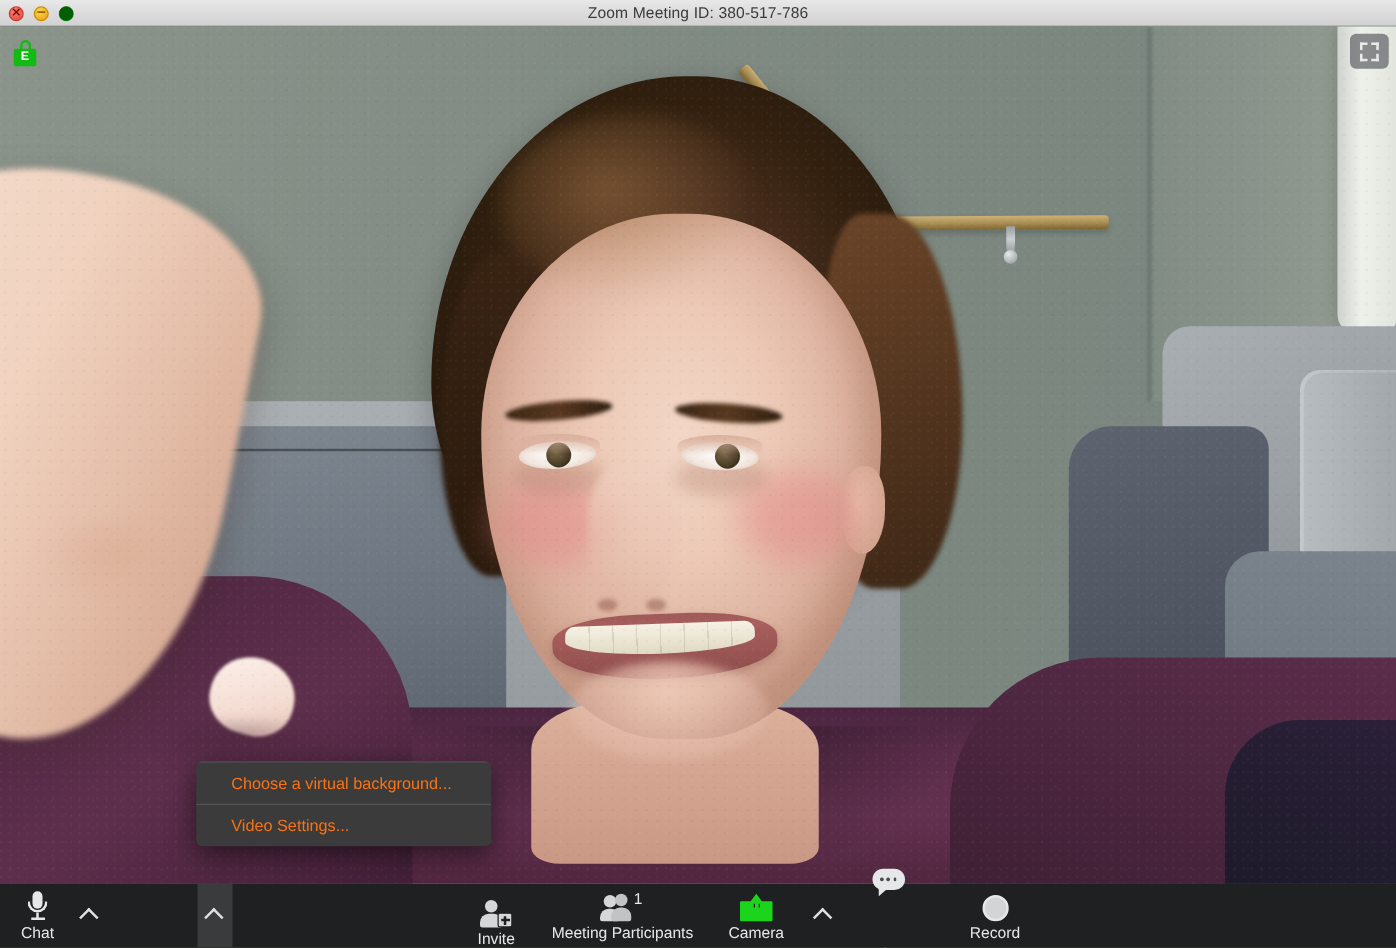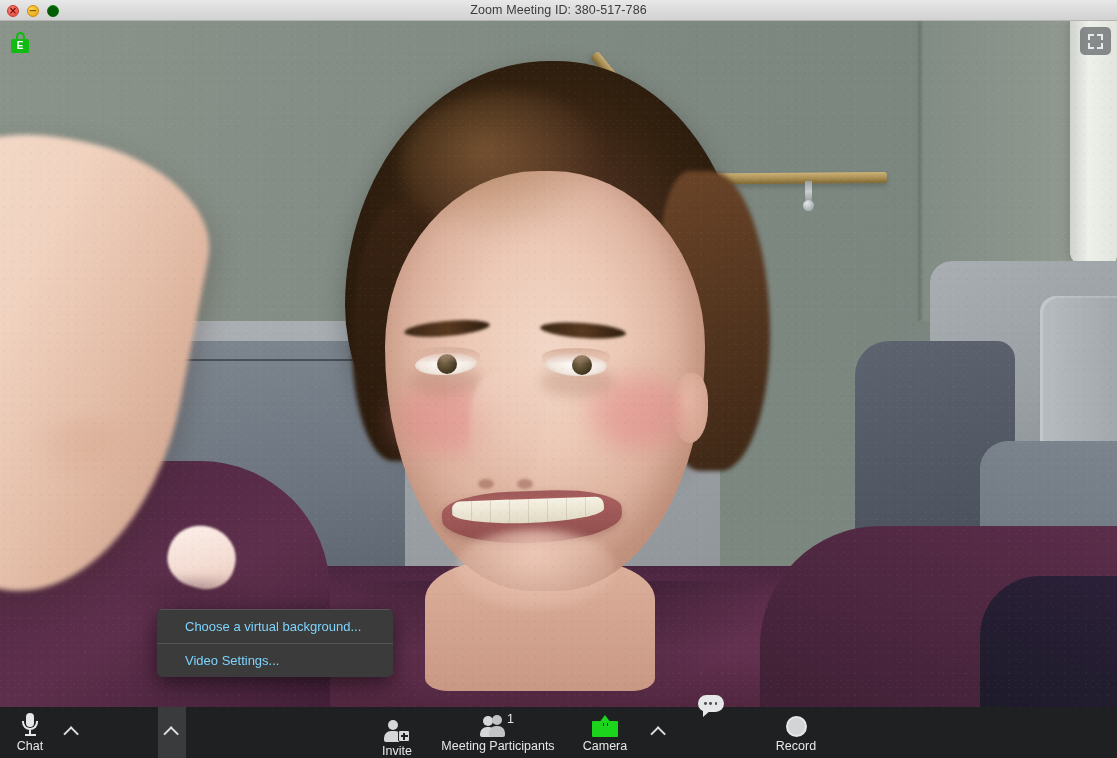--- a/index.html
+++ b/index.html
@@ -360,21 +360,21 @@
     display:flex; align-items:center;
     font-size:13px; color:#f0f0f0;
     line-height:20px; padding:1px 10px 1px 0;
   }
   .cam-check {
     width:26px; text-align:center; font-size:13px; color:#ffffff;
     flex:0 0 26px;
   }
   .cam-divider { height:1px; background:#555555; }
   .cam-row {
-    font-size:13px; color:#7dd3fc;
+    font-size:13px; color:#f97316;
     padding:9px 10px 9px 28px;
   }
 
   
   .toolbar {
     position:absolute; left:0; top:707px; width:1117px; height:51px;
     background:#1f2022;
     z-index:35;
   }
   .tb-btn {

